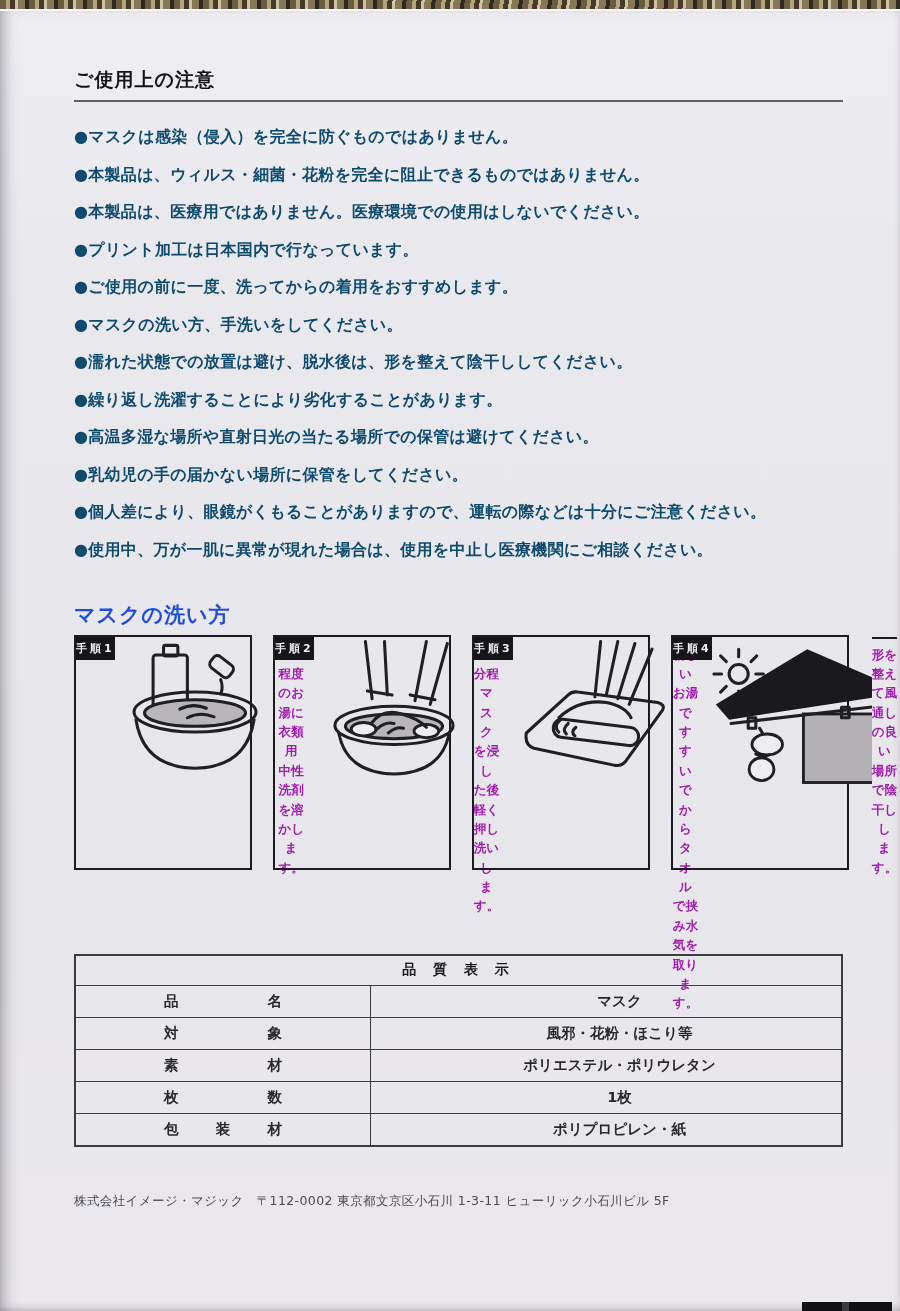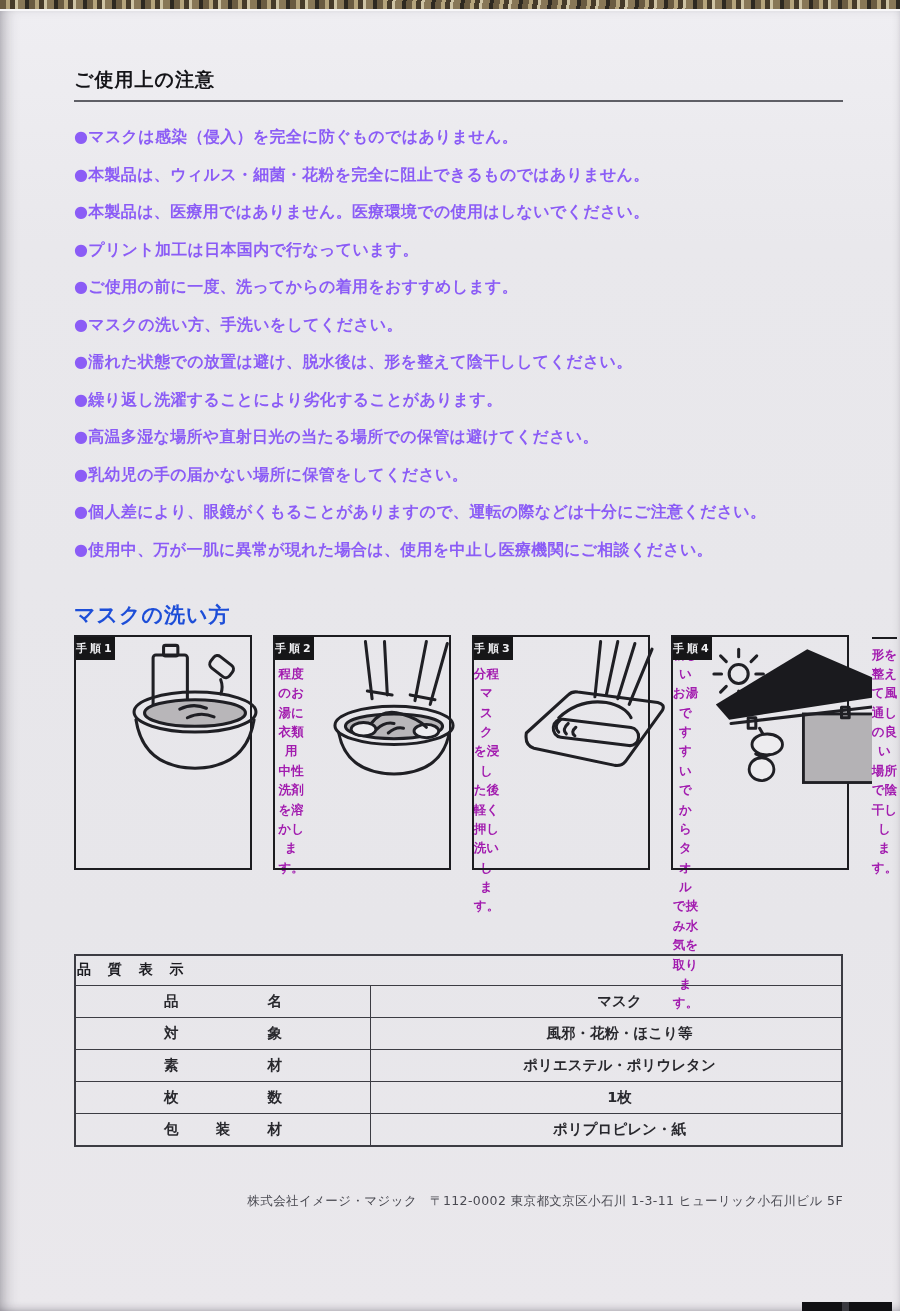--- a/index.html
+++ b/index.html
@@ -25,21 +25,21 @@
   }
   .content{position:absolute;left:74px;right:57px;top:9px;color:#26262b;}
   .title-block{margin-top:57px;}
   .page-title{
     font-size:19px;line-height:26px;font-weight:700;color:#141418;letter-spacing:1px;
   }
   .title-underline{margin-top:8px;border-bottom:2px solid #5f5f66;height:0;}
   .precaution-list{margin-top:26px;}
   .precaution-item{
     font-size:16px;line-height:18px;margin-bottom:19.5px;
-    font-weight:600;color:#8b5cf6;letter-spacing:.3px;
+    font-weight:600;color:#0c4a6e;letter-spacing:.3px;
   }
   .washing-title{
     margin-top:44px;font-size:21px;line-height:24px;font-weight:700;
     color:#1d4ed8;letter-spacing:1px;
   }
   .steps-row{margin-top:8px;display:flex;gap:21px;}
   .step-card{
     width:178px;height:235px;border:2px solid #1c1c20;box-sizing:border-box;
     display:flex;flex-direction:row;background:transparent;
   }
@@ -55,31 +55,31 @@
     flex:1 1 auto;border-top:2px solid #1c1c20;
     font-size:12.5px;line-height:1.55;font-weight:600;color:#a21caf;
     text-align:center;white-space:pre-line;padding-top:6px;letter-spacing:.2px;
   }
   .quality-table{
     margin-top:84px;width:100%;border-collapse:collapse;
     border:2px solid #3c3c43;color:#28282d;
   }
   .quality-table td{border:1px solid #3c3c43;}
   .qt-title{
-    height:27px;text-align:left;font-size:14px;font-weight:700;
+    height:27px;text-align:center;font-size:14px;font-weight:700;
     letter-spacing:6px;color:#1c1c21;
   }
   .qt-label-cell{width:292px;height:29px;}
   .qt-label{
     display:flex;justify-content:space-between;width:118px;margin:0 auto;
     font-size:14.5px;font-weight:600;
   }
   .qt-value{font-size:14.5px;font-weight:600;padding-left:28px;height:29px;text-align:center;}
   .footer-line{
-    margin-top:46px;text-align:right;font-size:12.5px;color:#4a4a52;
+    margin-top:46px;text-align:left;font-size:12.5px;color:#4a4a52;
     font-weight:500;letter-spacing:.4px;
   }
   .bottom-edge-mark{
     position:absolute;bottom:0;right:8px;width:90px;height:9px;
     background:linear-gradient(90deg,#101013 0 40px,#3a3a40 40px 47px,#101013 47px 100%);
   }
   svg .ln{fill:none;stroke:#1f1f24;stroke-width:3.2;stroke-linecap:round;stroke-linejoin:round;}
   svg .water{fill:#b8b6b9;stroke:#1f1f24;stroke-width:3.2;}
   svg .grayfill{fill:#b4b2b5;stroke:#1f1f24;stroke-width:3;}
   svg .blackfill{fill:#1a1a1e;stroke:none;}

